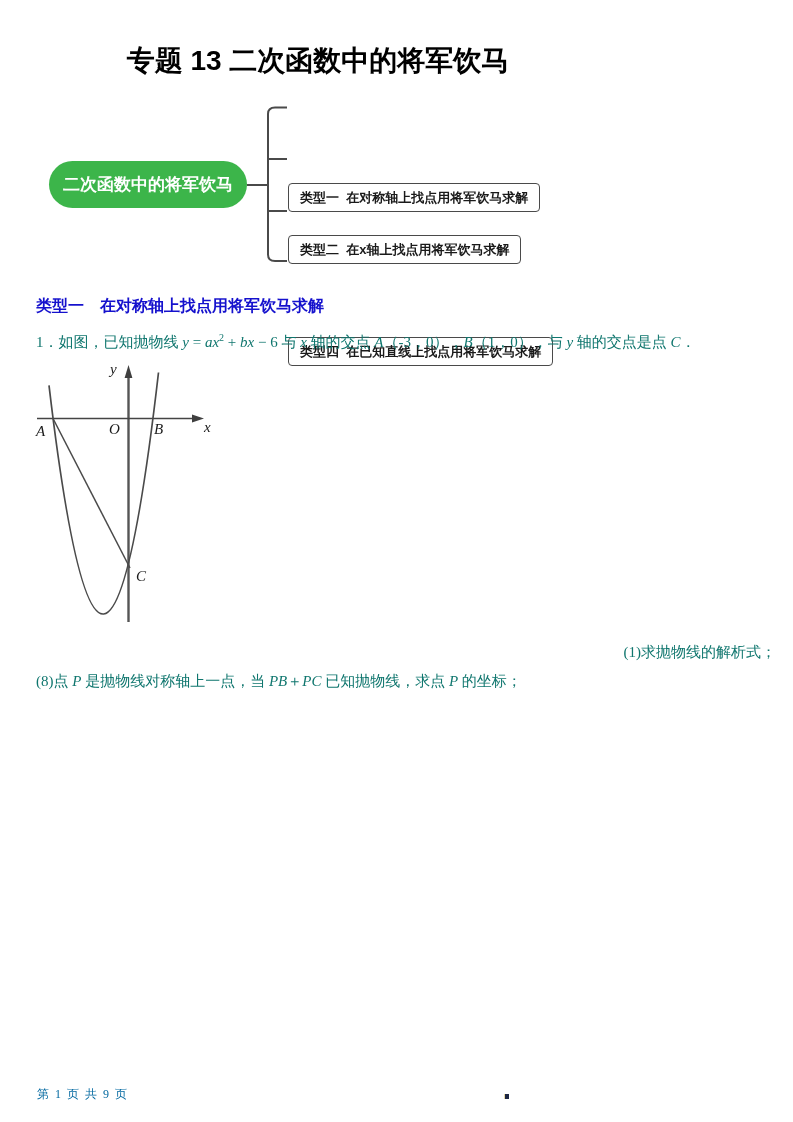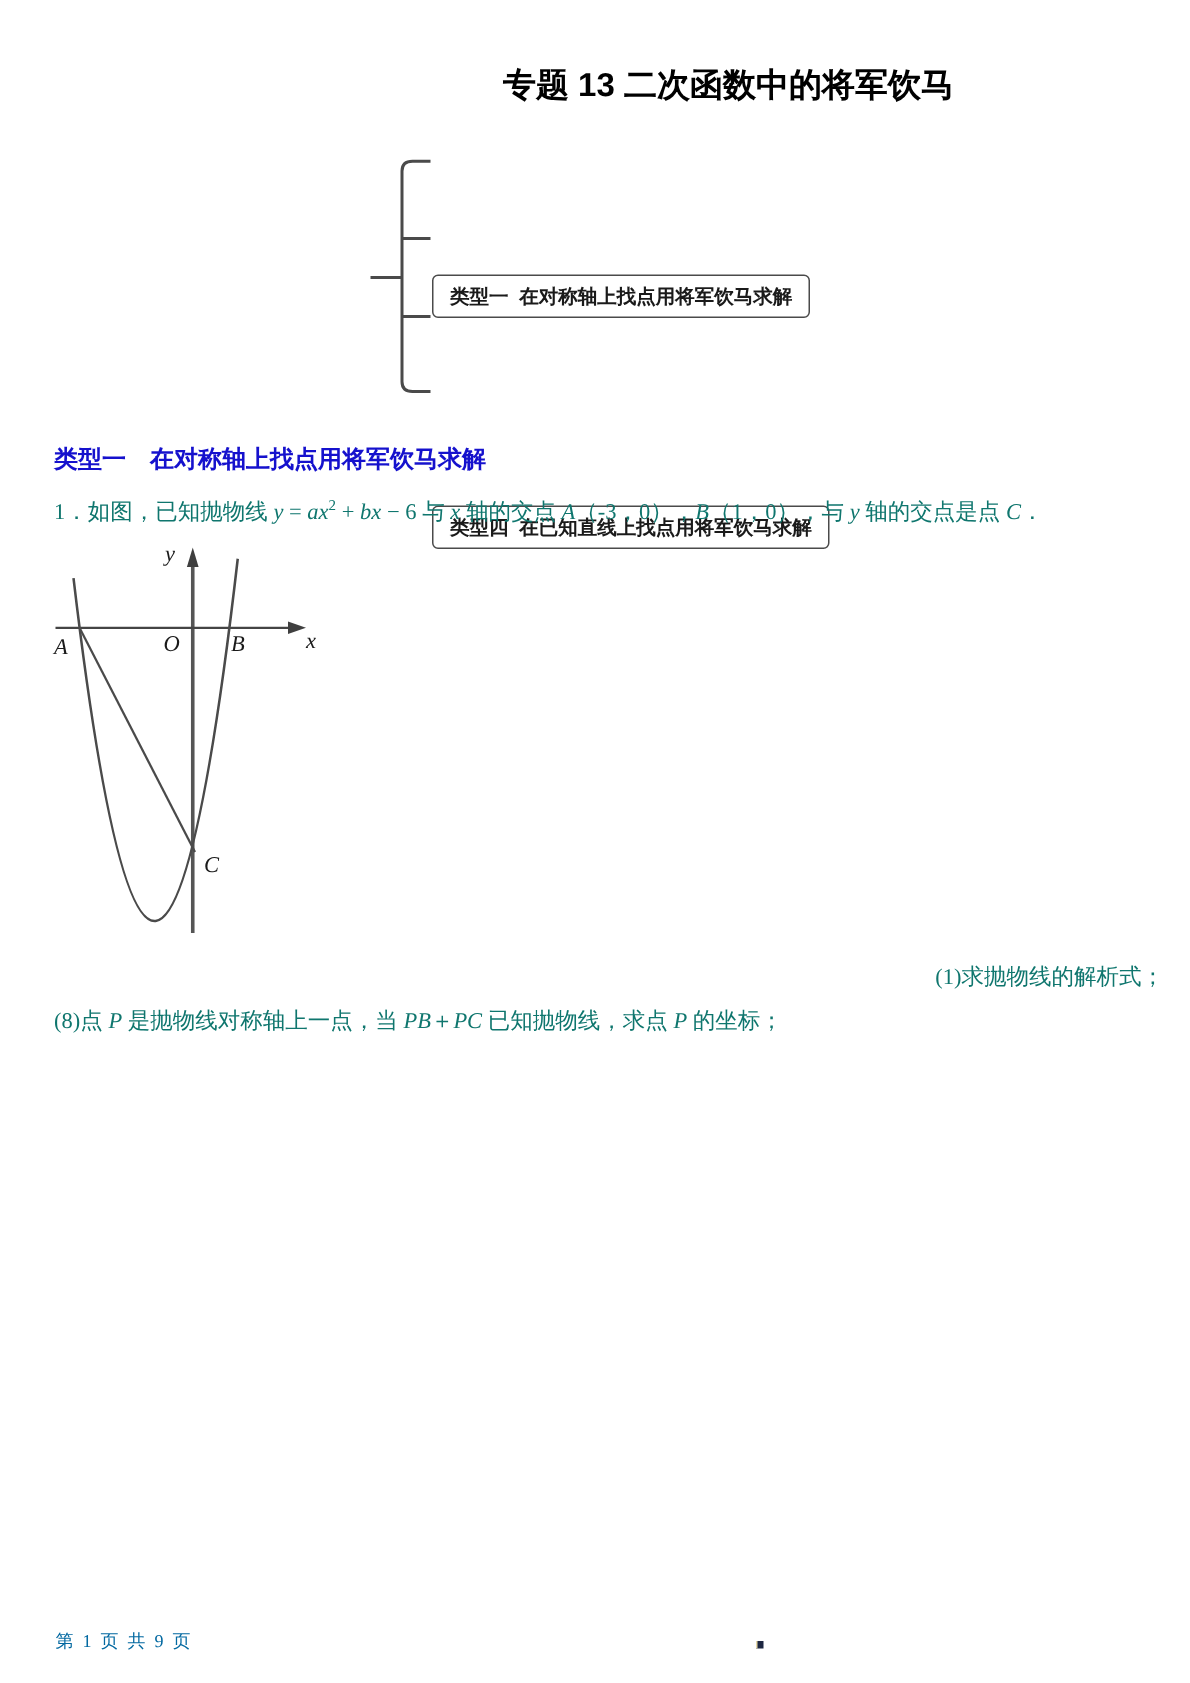--- a/index.html
+++ b/index.html
@@ -1,22 +1,22 @@
 <!DOCTYPE html>
 <html><head>
 <meta charset="utf-8">
 <style>
   html,body{margin:0;padding:0;}
   body{
     width:793px;height:1122px;background:#ffffff;position:relative;
     font-family:"Liberation Serif",serif;color:#1a1a1a;overflow:hidden;
   }
   .doc-title{
-    position:absolute;top:42px;left:0;width:636px;text-align:right;
-    font-family:"Liberation Sans",sans-serif;font-weight:bold;font-size:22px;color:#000;
+    position:absolute;top:42px;left:0;width:636px;text-align:center;
+    font-family:"Liberation Sans",sans-serif;font-weight:bold;font-size:28px;color:#000;
   }
   
   .mindmap{position:absolute;left:0;top:90px;width:620px;height:200px;}
   .mm-svg{position:absolute;left:0;top:0;width:620px;height:200px;}
   .root-node{
     position:absolute;left:49px;top:71px;width:198px;height:47px;
     background:#3cb54a;border-radius:24px;color:#ffffff;
     font-family:"Liberation Sans",sans-serif;font-weight:bold;font-size:17px;
     display:flex;align-items:center;justify-content:center;white-space:pre;
   }
@@ -57,21 +57,23 @@
 
 <div class="doc-title">专题 13 二次函数中的将军饮马</div>
 
 <div class="mindmap">
   <svg class="mm-svg" viewBox="0 0 620 200">
     <path d="M 247,95 H 268" fill="none" stroke="#4a4a4a" stroke-width="2"></path>
     <path d="M 287,17.5 H 275 Q 268,17.5 268,24 V 164.5 Q 268,171 275,171 H 287" fill="none" stroke="#4a4a4a" stroke-width="2"></path>
     <path d="M 268,69 H 287" fill="none" stroke="#4a4a4a" stroke-width="2"></path>
     <path d="M 268,121 H 287" fill="none" stroke="#4a4a4a" stroke-width="2"></path>
   </svg>
+  <div class="root-node">二次函数中的将军饮马</div>
   <div class="branch-box bb1">类型一  在对称轴上找点用将军饮马求解</div>
+  <div class="branch-box bb2">类型二  在x轴上找点用将军饮马求解</div>
   <div class="branch-box bb4">类型四  在已知直线上找点用将军饮马求解</div>
 </div>
 
 <div class="section-heading">类型一　在对称轴上找点用将军饮马求解</div>
 
 <div class="prob-line pl1">
   <span>1．</span><span>如图，已知抛物线 </span><span class="mvar">y</span><span> = </span><span class="mvar">ax</span><sup class="msup">2</sup><span> + </span><span class="mvar">bx</span><span> − 6 </span><span>与 </span><span class="mvar">x</span><span> 轴的交点 </span><span class="mvar">A</span><span>（-3，0），</span><span class="mvar">B</span><span>（1，0），与 </span><span class="mvar">y</span><span> 轴的交点是点 </span><span class="mvar">C</span><span>．</span>
 </div>
 
 <svg class="graph" viewBox="0 0 235 278">

